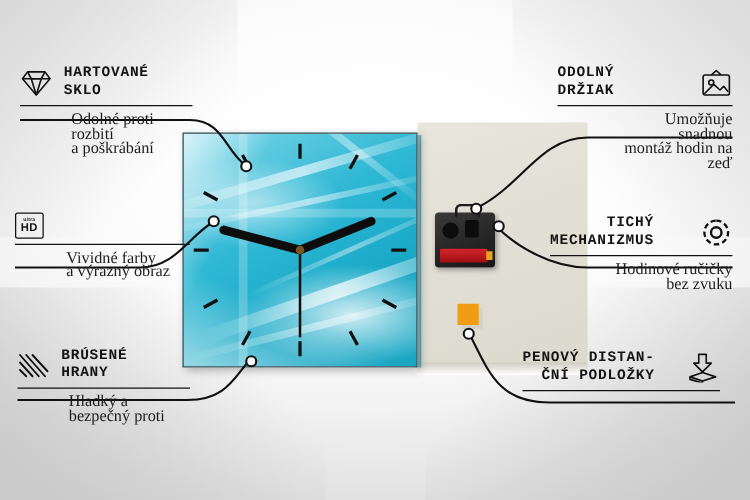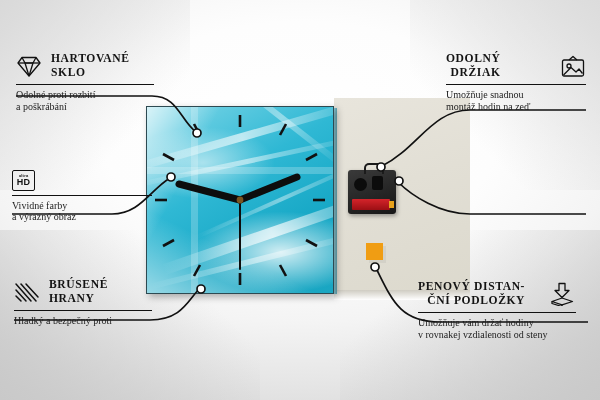--- a/index.html
+++ b/index.html
@@ -24,37 +24,38 @@
   .vig.br{right:0;bottom:0;width:260px;height:170px;
     background:linear-gradient(315deg,#c9c9c9 0%,rgba(230,230,230,0) 72%);}
 
   
   #leaders{position:absolute;left:0;top:0;width:600px;height:400px;}
 
   
   .feature{position:absolute;}
   .f-head{display:flex;align-items:center;gap:9px;}
   .f-title{
-    font-family:Liberation Serif, serif;
+    font-family:Liberation Mono, monospace;
     font-weight:700;font-size:11.6px;line-height:14.2px;
     letter-spacing:.6px;color:#141414;text-transform:uppercase;
     white-space:pre-line;
   }
   .f-rule{height:0;border-top:1.4px solid #111;margin-top:4px;}
   .f-desc{
     font-family:"Liberation Serif", serif;
-    font-size:10px;line-height:11.4px;color:#1d1d1d;margin-top:4px;
+    font-size:13px;line-height:11.4px;color:#1d1d1d;margin-top:4px;
     white-space:pre-line;
+    margin-left:41px;
   }
   .left .f-head{justify-content:flex-start;}
   .left .f-title{text-align:left;}
   .left .f-desc{text-align:left;}
   .right .f-head{flex-direction:row;justify-content:space-between;}
   .right .f-title{text-align:right;}
-  .right .f-desc{text-align:left;}
+  .right .f-desc{text-align:right;}
   .ico{flex:0 0 auto;display:block;}
 
   
   .hdbadge{
     width:23px;height:21px;border:1.4px solid #111;border-radius:2px;
     display:flex;flex-direction:column;align-items:center;justify-content:center;
     box-sizing:border-box;background:transparent;
   }
   .hd-ultra{font-family:"Liberation Sans",sans-serif;font-size:4px;font-weight:700;
     letter-spacing:.2px;color:#111;line-height:4px;}
@@ -251,31 +252,44 @@
           <circle cx="9" cy="11" r="2"></circle>
           <path d="M3.5,20 L11,12.5 L16,17 L19,14 L22.5,18.5"></path>
         </g>
       </svg>
     </div>
     <div class="f-rule" style="width:140px;"></div>
     <div class="f-desc">Umožňuje snadnou
 montáž hodin na zeď</div>
   </div>
 
+  <div class="feature right" style="left:440px;top:172px;width:146px;">
+    <div class="f-head">
+      <div class="f-title">TICHÝ
+MECHANIZMUS</div>
+      <svg class="ico" width="26" height="24" viewBox="0 0 26 24">
+        <g fill="none" stroke="#111" stroke-width="1.9" stroke-linejoin="round">
+          <path d="M13,2.5 a9.5,9.5 0 1 1 -0.01,0 Z" stroke-dasharray="4.2 2.6"></path>
+          <circle cx="13" cy="12" r="4.2"></circle>
+        </g>
+      </svg>
+    </div>
+    <div class="f-rule" style="width:146px;"></div>
+    <div class="f-desc">Hodinové ručičky
+bez zvuku</div>
+  </div>
 
   <div class="feature right" style="left:418px;top:280px;width:158px;">
     <div class="f-head">
       <div class="f-title">PENOVÝ DISTAN-
 ČNÍ PODLOŽKY</div>
       <svg class="ico" width="27" height="24" viewBox="0 0 27 24">
         <g fill="none" stroke="#111" stroke-width="1.3" stroke-linejoin="round">
           <path d="M10,1.5 h6 v7 h4 l-7,7 l-7,-7 h4 Z"></path>
           <path d="M13,16 L3,19.5 L13,22.8 L23.5,19.5 Z"></path>
           <path d="M3,19.5 v2 L13,24.5 v-1.7"></path>
         </g>
       </svg>
     </div>
     <div class="f-rule" style="width:158px;"></div>
-    <div class="f-desc">Umožňuje vám držať hodiny
-v rovnakej vzdialenosti od steny</div>
   </div>
 
 </div>
 
 </body></html>

